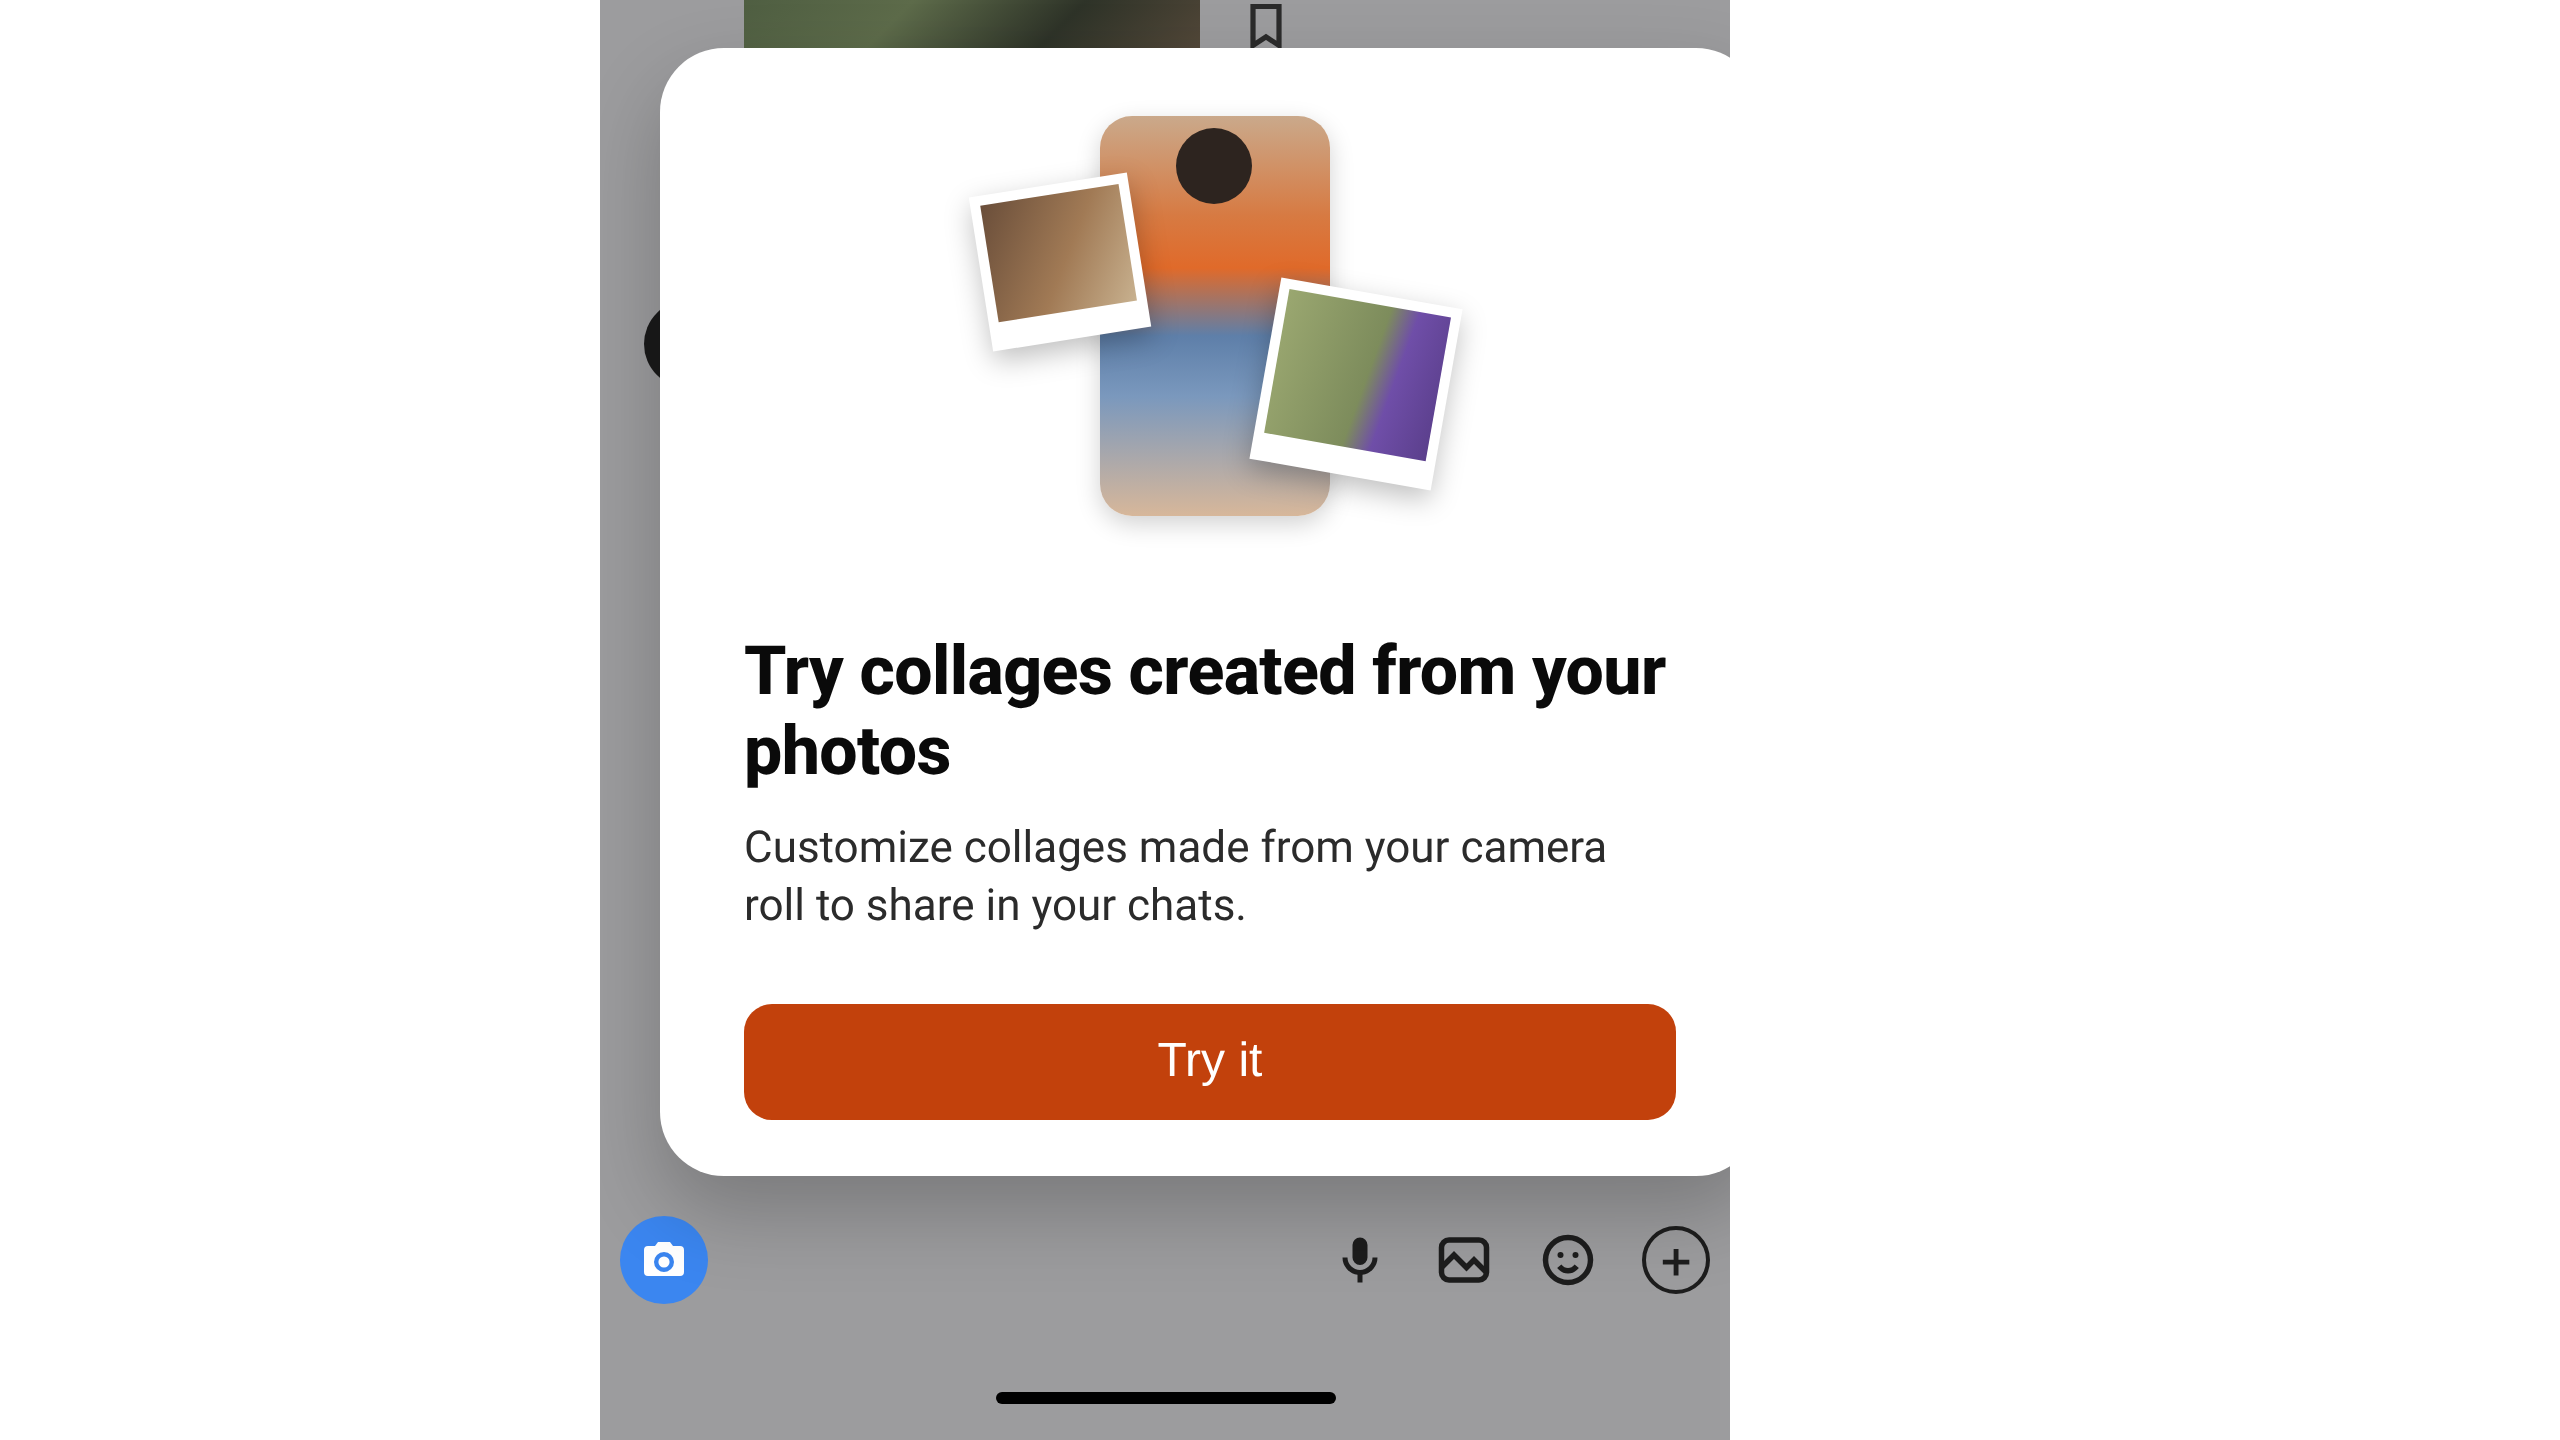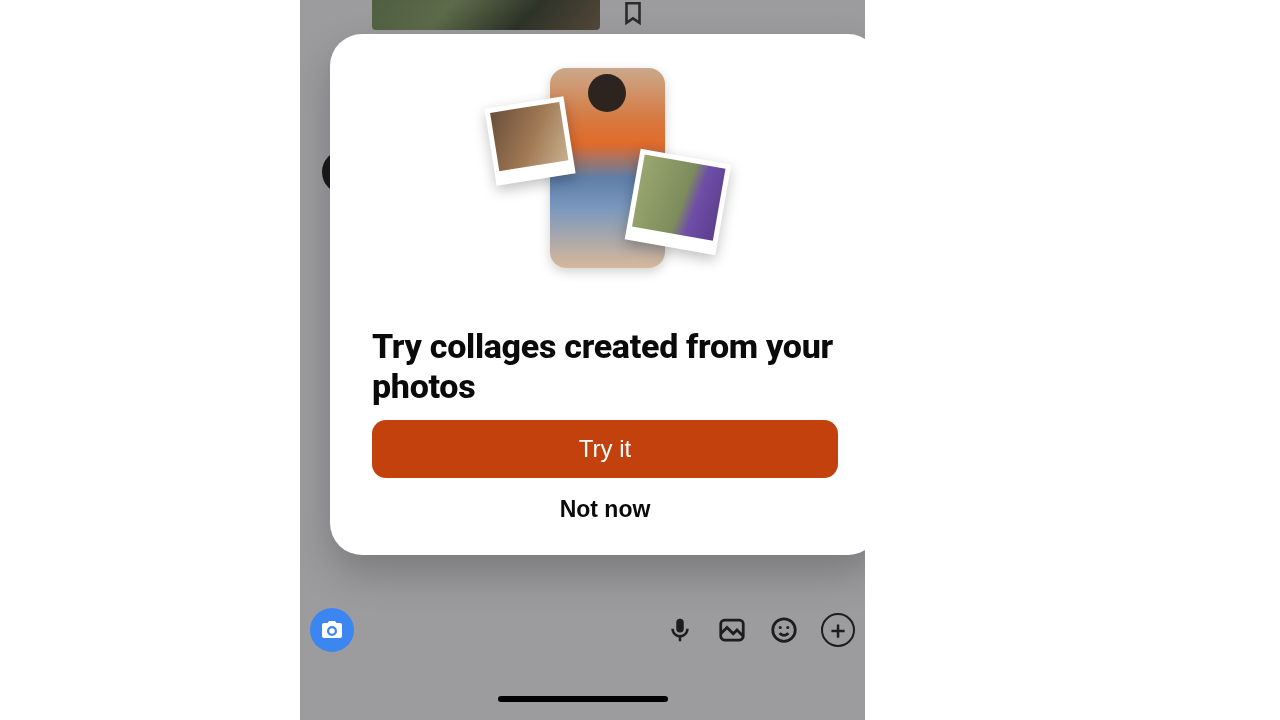--- a/index.html
+++ b/index.html
@@ -119,21 +119,21 @@
     transform: translateX(-50%);
     width: 170px;
     height: 6px;
     border-radius: 3px;
     background: #000;
   }
   
   .modal {
     position: absolute;
     left: 30px;
-    top: 34px;
+    top: 24px;
     width: 550px;
     background: #fff;
     border-radius: 32px;
     box-shadow: 0 18px 40px rgba(0,0,0,.22);
     padding: 34px 42px 28px;
     box-sizing: border-box;
   }
   .collage {
     position: relative;
     width: 210px;
@@ -271,18 +271,18 @@
       <div class="collage">
         <div class="main"></div>
         <div class="pol left">
             <div class="img"></div>
           </div>
         <div class="pol right">
             <div class="img"></div>
           </div>
       </div>
       <h1>Try collages created from your photos</h1>
+      <p>Customize collages made from your camera roll to share in your chats.</p>
       <button class="btn-primary">Try it</button>
-      <button class="btn-secondary">Not now</button>
     </div>
 
   </div>
 </div>
 
 </body></html>

